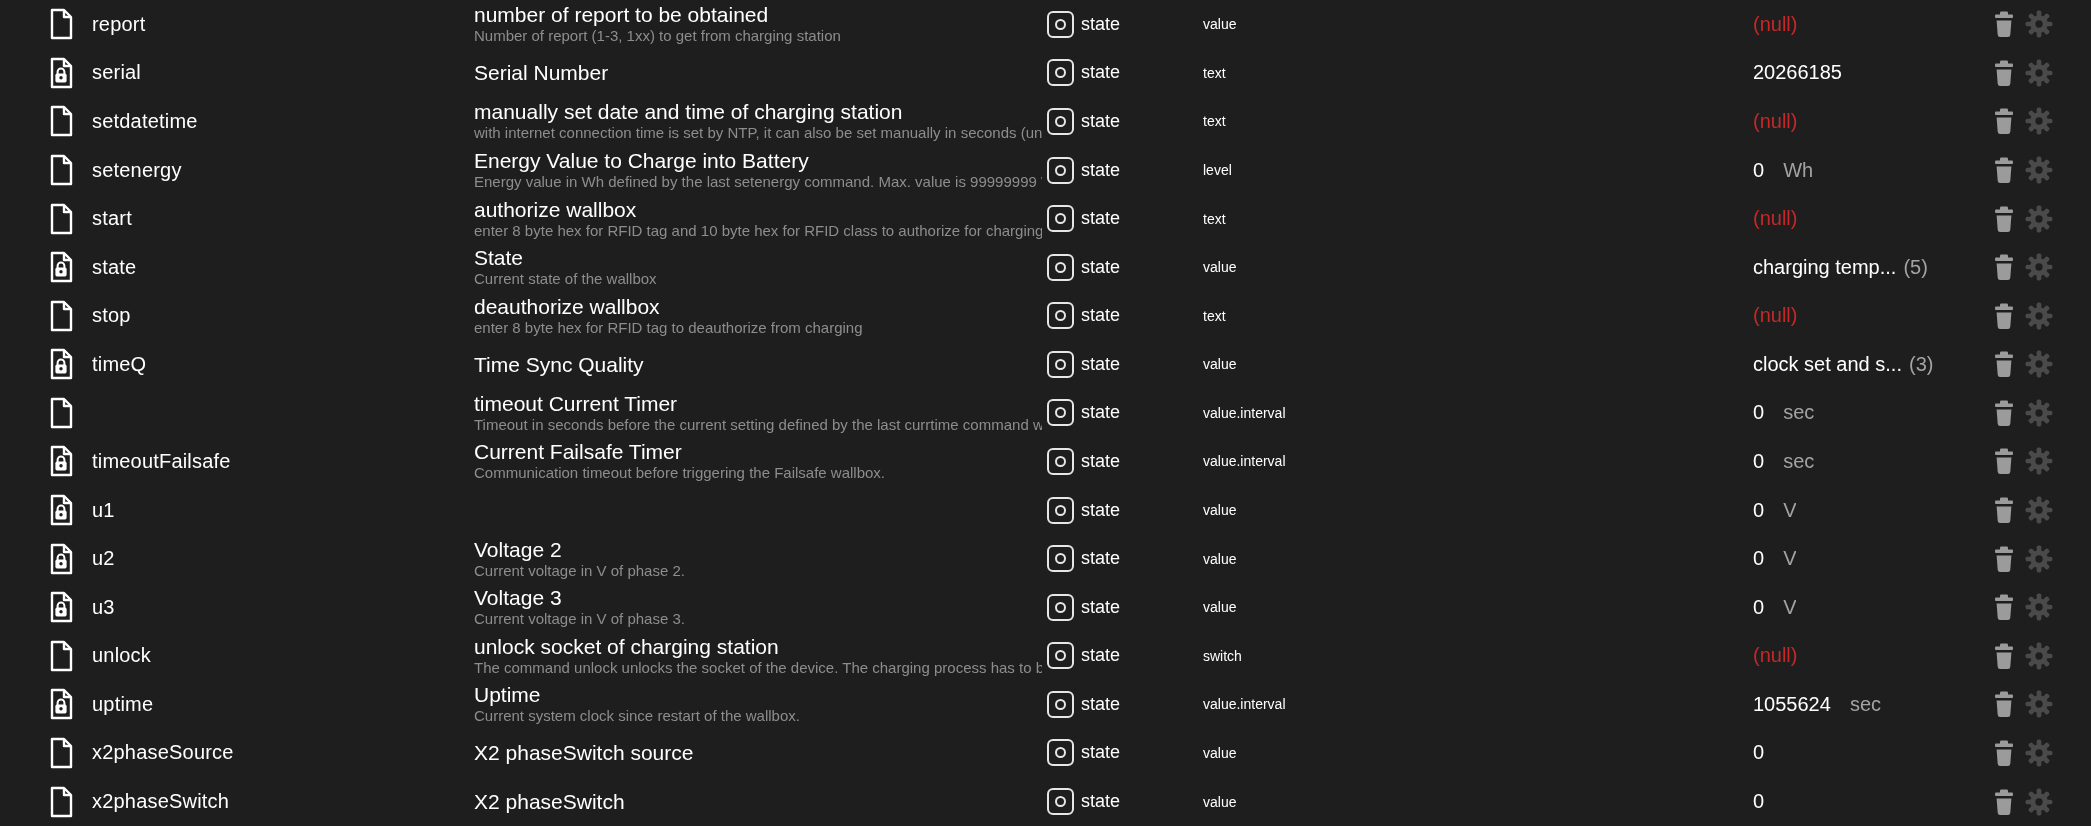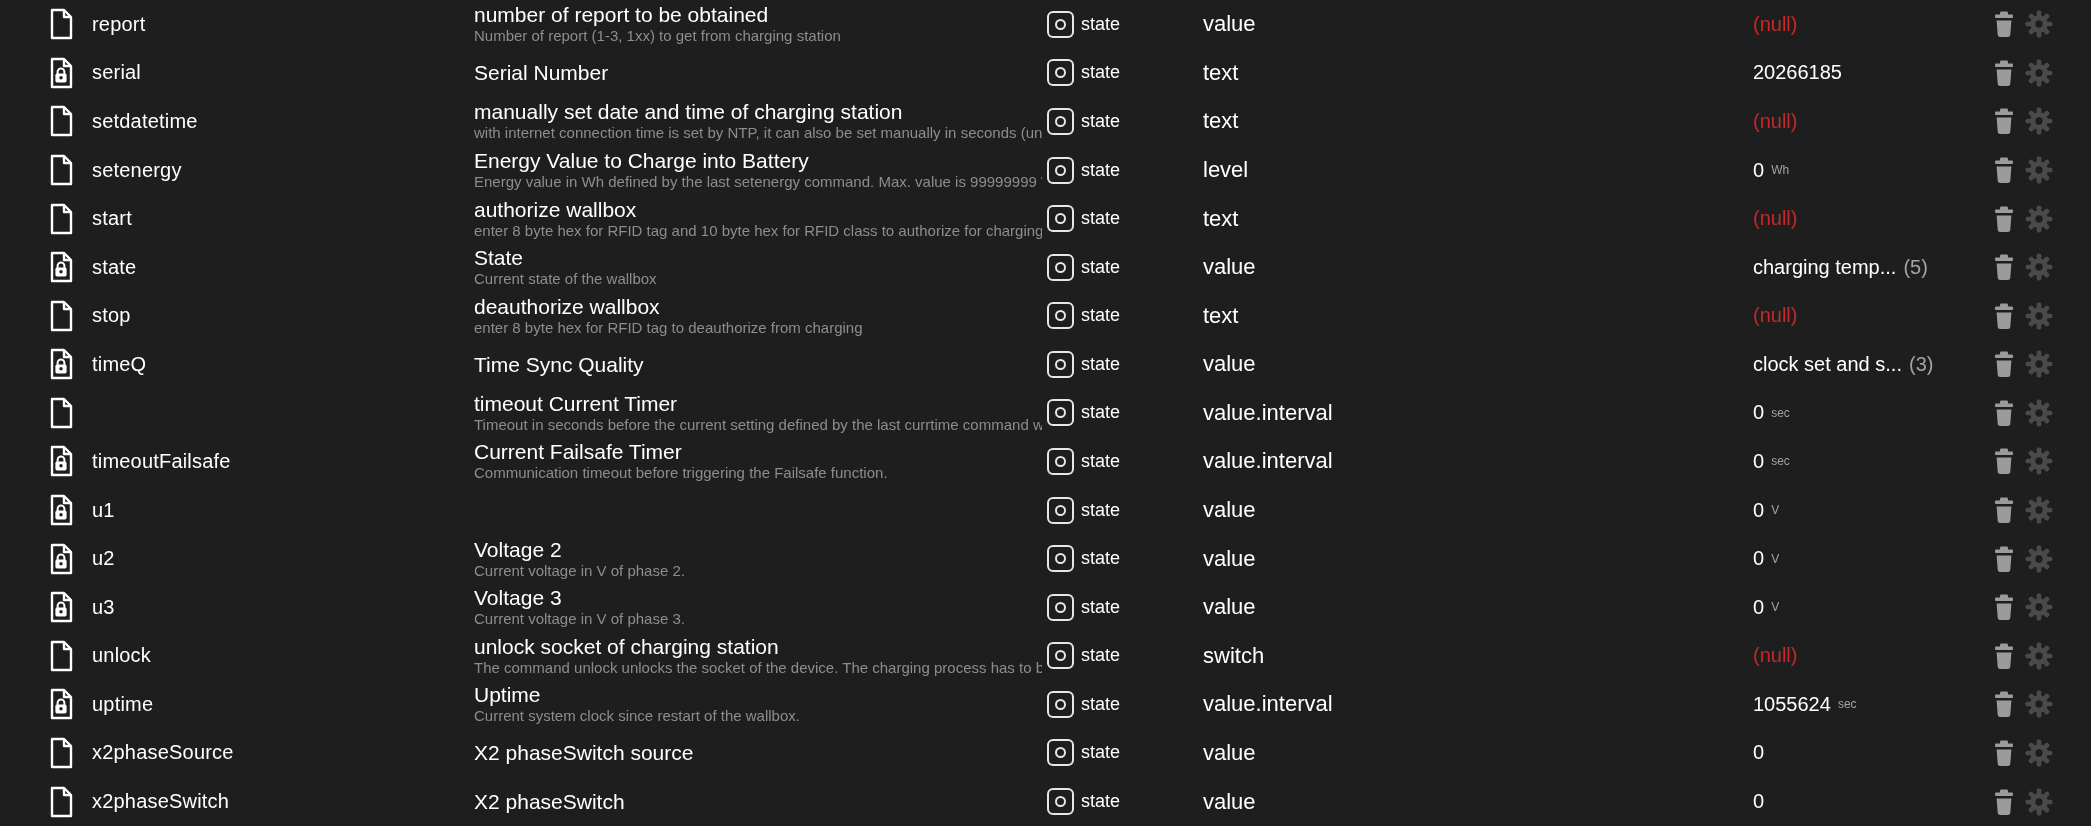--- a/index.html
+++ b/index.html
@@ -19,25 +19,25 @@
   .file-cell{left:47px;width:28px;justify-content:center}
   .obj-name{left:92px;font-size:20px;letter-spacing:.2px}
   .desc{left:474px;width:568px;overflow:hidden;flex-direction:column;align-items:flex-start;justify-content:center}
   .desc .title{font-size:21px;line-height:23px;white-space:nowrap}
   .desc .subtitle{font-size:15px;line-height:19px;color:var(--subtitle);white-space:nowrap}
   .state-box-cell{left:1047px}
   .state-box{width:27px;height:27px;border:2px solid var(--box-border);border-radius:6px;
     display:flex;align-items:center;justify-content:center}
   .state-box .dot{width:11px;height:11px;border:2px solid var(--box-border);border-radius:50%}
   .kind{left:1081px;font-size:18px}
-  .role{left:1203px;font-size:22px}
+  .role{left:1203px;font-size:14px}
   .value{left:1753px;max-width:235px;overflow:hidden;font-size:20px}
   .value .main{color:var(--text)}
   .value .main.null{color:var(--null)}
-  .value .unit{color:var(--unit);font-size:12px;margin-left:7px}
+  .value .unit{color:var(--unit);font-size:20px;margin-left:19px}
   .value .suffix{color:var(--unit);margin-left:7px}
   .action{cursor:pointer;justify-content:center}
   .trash-cell{left:1990px;width:28px}
   .gear-cell{left:2023px;width:32px}
   svg{display:block}
 </style>
 </head>
 <body>
 
 <div id="objects-list">
@@ -571,21 +571,21 @@
           <rect x="7.4" y="16.6" width="11.2" height="8.8" rx="1.6" fill="var(--text)"></rect>
           <circle cx="13" cy="20.8" r="1.7" fill="var(--bg)"></circle>
         </g>
       </svg>
     </span>
 
     <span class="cell obj-name">timeoutFailsafe</span>
 
     <span class="cell desc">
       <span class="title">Current Failsafe Timer</span>
-      <span class="subtitle">Communication timeout before triggering the Failsafe function.</span>
+      <span class="subtitle">Communication timeout before triggering the Failsafe wallbox.</span>
     </span>
 
     <span class="cell state-box-cell">
       <span class="state-box">
           <span class="dot"></span>
         </span>
     </span>
 
     <span class="cell kind">state</span>
     <span class="cell role">value.interval</span>

